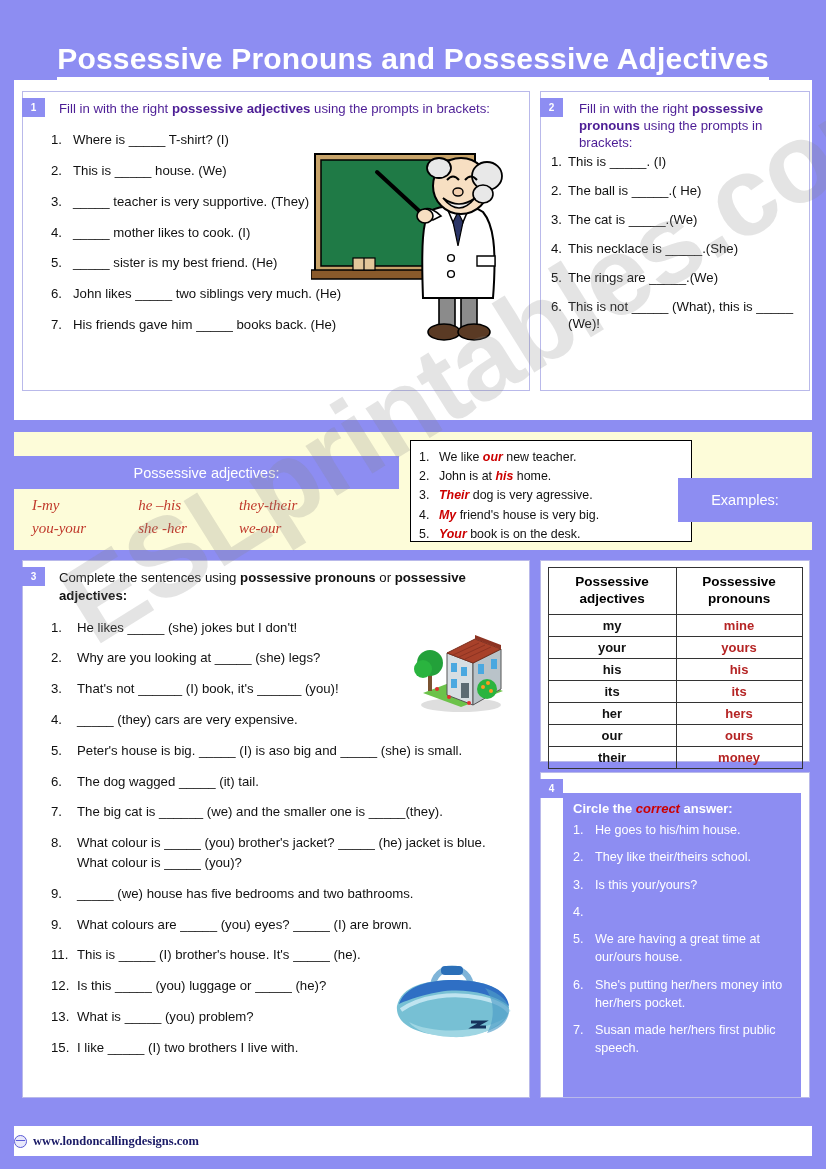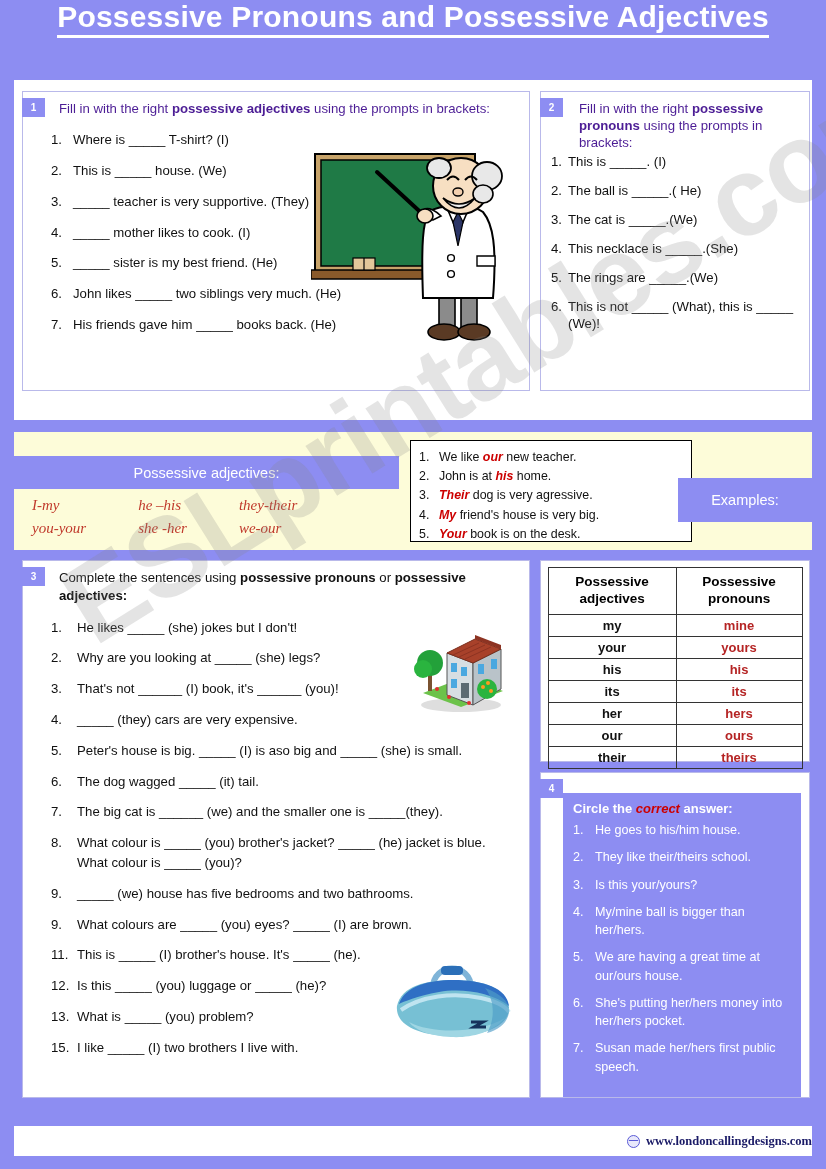--- a/index.html
+++ b/index.html
@@ -28,21 +28,21 @@
     white-space: nowrap;
     pointer-events: none;
     z-index: 40;
     letter-spacing: -2px;
   }
 
   
   .title-bar {
     height: 80px;
     display: flex;
-    align-items: flex-start;
+    align-items: flex-end;
     justify-content: center;
   }
   .title-text {
     color: #ffffff;
     font-size: 30px;
     font-weight: bold;
     letter-spacing: 0.2px;
     border-bottom: 3px solid #ffffff;
     padding-bottom: 2px;
     line-height: 1.1;
@@ -328,21 +328,21 @@
   }
   .ex4-list .qnum { width: 22px; flex: 0 0 22px; }
 
   
   .footer {
     margin: 6px 14px 0 14px;
     height: 30px;
     background: #ffffff;
     display: flex;
     align-items: center;
-    justify-content: flex-end;
+    justify-content: flex-start;
     gap: 6px;
   }
   .footer-text {
     font-size: 12.5px;
     color: #1a1a66;
     font-family: "Liberation Serif", serif;
     font-weight: bold;
   }
   .globe {
     width: 13px; height: 13px;
@@ -689,21 +689,21 @@
           <tr>
               <td class="adj">her</td>
               <td class="pro">hers</td>
             </tr>
           <tr>
               <td class="adj">our</td>
               <td class="pro">ours</td>
             </tr>
           <tr>
               <td class="adj">their</td>
-              <td class="pro">theirs</td>
+              <td class="pro">money</td>
             </tr>
         </tbody>
       </table>
     </div>
 
     <div class="panel-4">
       <div class="num-badge">4</div>
       <div class="ex4-inner">
         <div class="ex4-title">
           <span>Circle the </span><span class="red">correct</span><span> answer:</span>
@@ -716,21 +716,20 @@
           <li>
               <span class="qnum">2.</span>
               <span class="qtext">They like their/theirs  school.</span>
             </li>
           <li>
               <span class="qnum">3.</span>
               <span class="qtext">Is this your/yours?</span>
             </li>
           <li>
               <span class="qnum">4.</span>
-              <span class="qtext">My/mine ball is bigger than her/hers.</span>
             </li>
           <li>
               <span class="qnum">5.</span>
               <span class="qtext">We are having a great time at our/ours house.</span>
             </li>
           <li>
               <span class="qnum">6.</span>
               <span class="qtext">She's putting her/hers money into her/hers pocket.</span>
             </li>
           <li>

